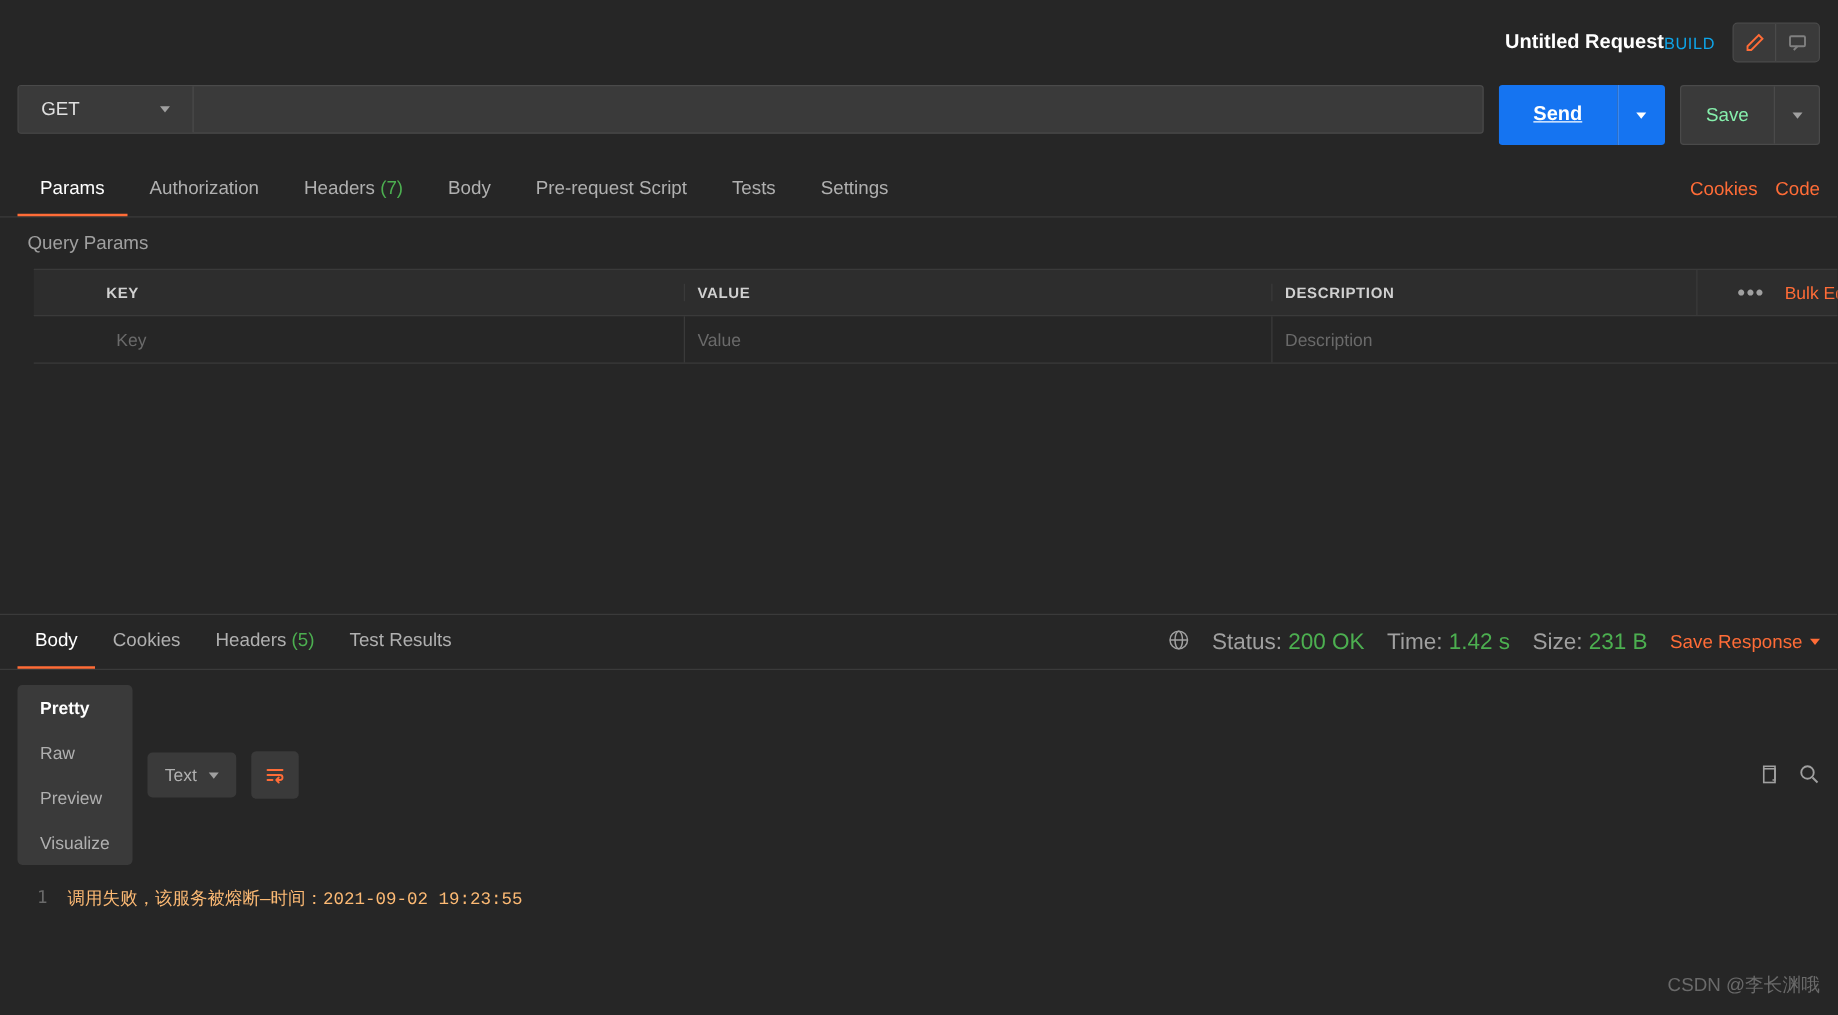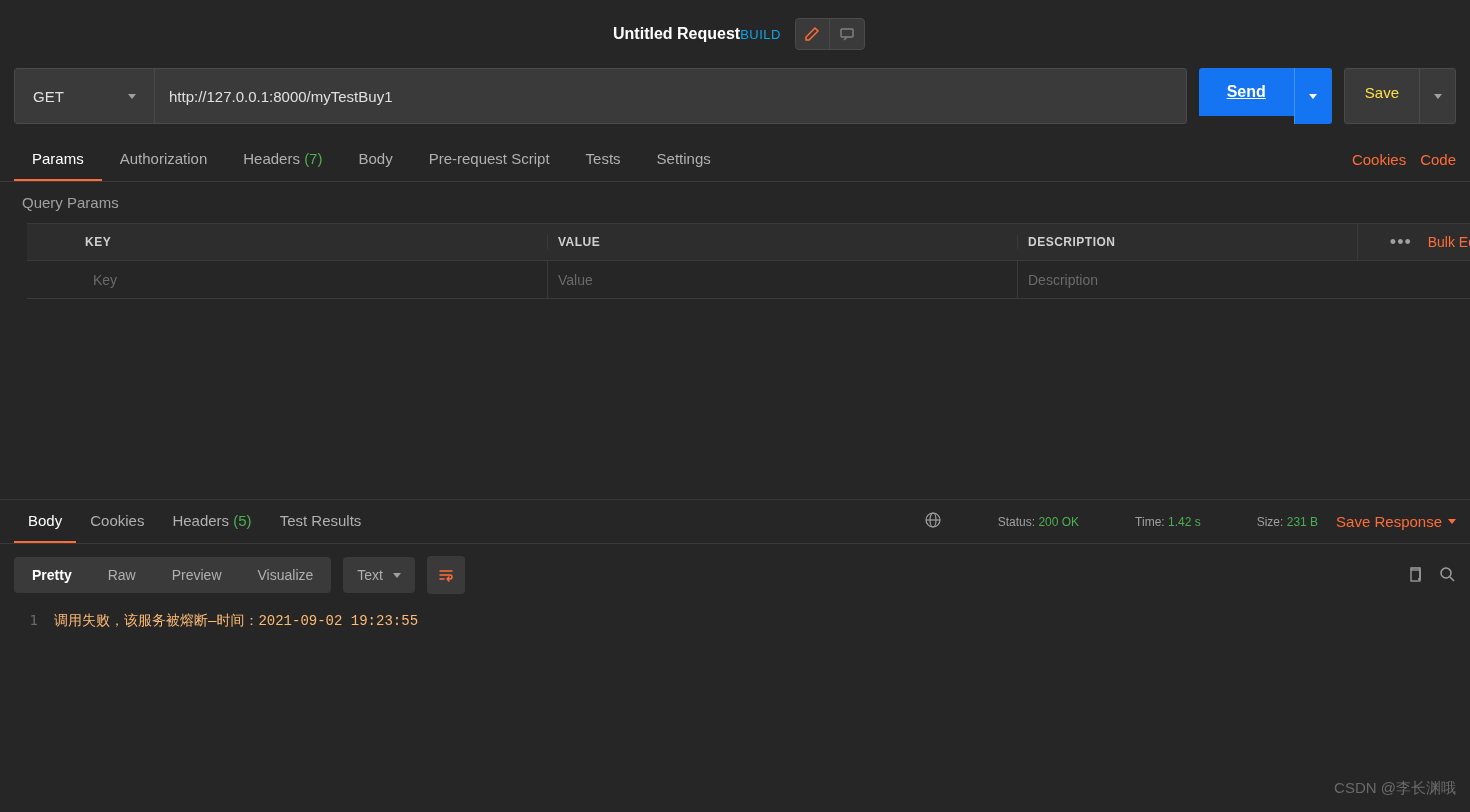--- a/index.html
+++ b/index.html
@@ -10,21 +10,21 @@
       font-size: 14px;
       width: 1470px;
       height: 812px;
       overflow: hidden;
     }
     
     
     .header {
       display: flex;
       align-items: center;
-      justify-content: center;
+      justify-content: flex-end;
       padding: 18px 14px 18px 22px;
     }
     .title { color: #fff; font-size: 16px; font-weight: 600; }
     .header-right { display: flex; align-items: center; gap: 14px; }
     .build-label { color: #0ea5e9; font-size: 13px; letter-spacing: 0.5px; }
     .header-buttons {
       display: flex;
       background: #3a3a3a;
       border: 1px solid #4a4a4a;
       border-radius: 4px;
@@ -43,21 +43,21 @@
       display: flex;
       gap: 12px;
       padding: 0 14px 14px 14px;
     }
     .method-url {
       display: flex;
       flex: 1;
       background: #3a3a3a;
       border: 1px solid #4a4a4a;
       border-radius: 3px;
-      height: 56px;
+      height: 39px;
     }
     .method-select {
       display: flex;
       align-items: center;
       width: 140px;
       padding: 0 18px;
       background: #3a3a3a;
       justify-content: space-between;
       border-right: 1px solid #4a4a4a;
       cursor: pointer;
@@ -102,21 +102,21 @@
     .save-btn-group {
       display: flex;
       border-radius: 3px;
       overflow: hidden;
       background: #3a3a3a;
       border: 1px solid #4a4a4a;
     }
     .save-btn {
       background: transparent;
       border: none;
-      color: #fde047;
+      color: #86efac;
       font-size: 15px;
       padding: 0 20px;
       cursor: pointer;
       height: 46px;
     }
     .save-dropdown {
       border-left: 1px solid #4a4a4a;
       width: 36px;
       display: flex;
       align-items: center;
@@ -205,37 +205,38 @@
     .resp-tab {
       padding: 12px 14px;
       cursor: pointer;
       color: #b0b0b0;
       font-size: 15px;
       border-bottom: 2px solid transparent;
     }
     .resp-tab.active { color: #fff; border-bottom-color: #ff6c37; }
     .response-info { display: flex; align-items: center; gap: 18px; }
     .globe-icon { color: #a0a0a0; cursor: pointer; }
-    .info-item { color: #a0a0a0; font-size: 12px; margin-left: 38px; }
+    .info-item { color: #a0a0a0; font-size: 18px; }
     .info-value { color: #4caf50; }
     .save-response { color: #ff6c37; font-size: 15px; cursor: pointer; display: flex; align-items: center; gap: 6px; }
     
     
     .view-controls {
       display: flex;
       align-items: center;
       justify-content: space-between;
       padding: 12px 14px;
     }
     .controls-left { display: flex; gap: 12px; align-items: center; }
     .view-tabs {
       display: flex;
       background: #3a3a3a;
       border-radius: 4px;
       overflow: hidden;
+      flex-direction: column;
     }
     .view-tab {
       padding: 10px 18px;
       cursor: pointer;
       color: #b0b0b0;
       font-size: 14px;
     }
     .view-tab.active { color: #fff; font-weight: 600; }
     .format-select {
       display: flex;
@@ -304,21 +305,20 @@
     </div>
   </div>
 </div>
 
 <div class="request-bar">
   <div class="method-url">
     <div class="method-select">
       <span>GET</span>
       <span class="caret-down"></span>
     </div>
-    <input class="url-input" value="http://127.0.0.1:8000/myTestBuy1" style="">
   </div>
   <div class="send-btn-group">
     <button class="send-btn">Send</button>
     <div class="send-dropdown">
       <span class="caret-down white"></span>
     </div>
   </div>
   <div class="save-btn-group">
     <button class="save-btn">Save</button>
     <div class="save-dropdown">

